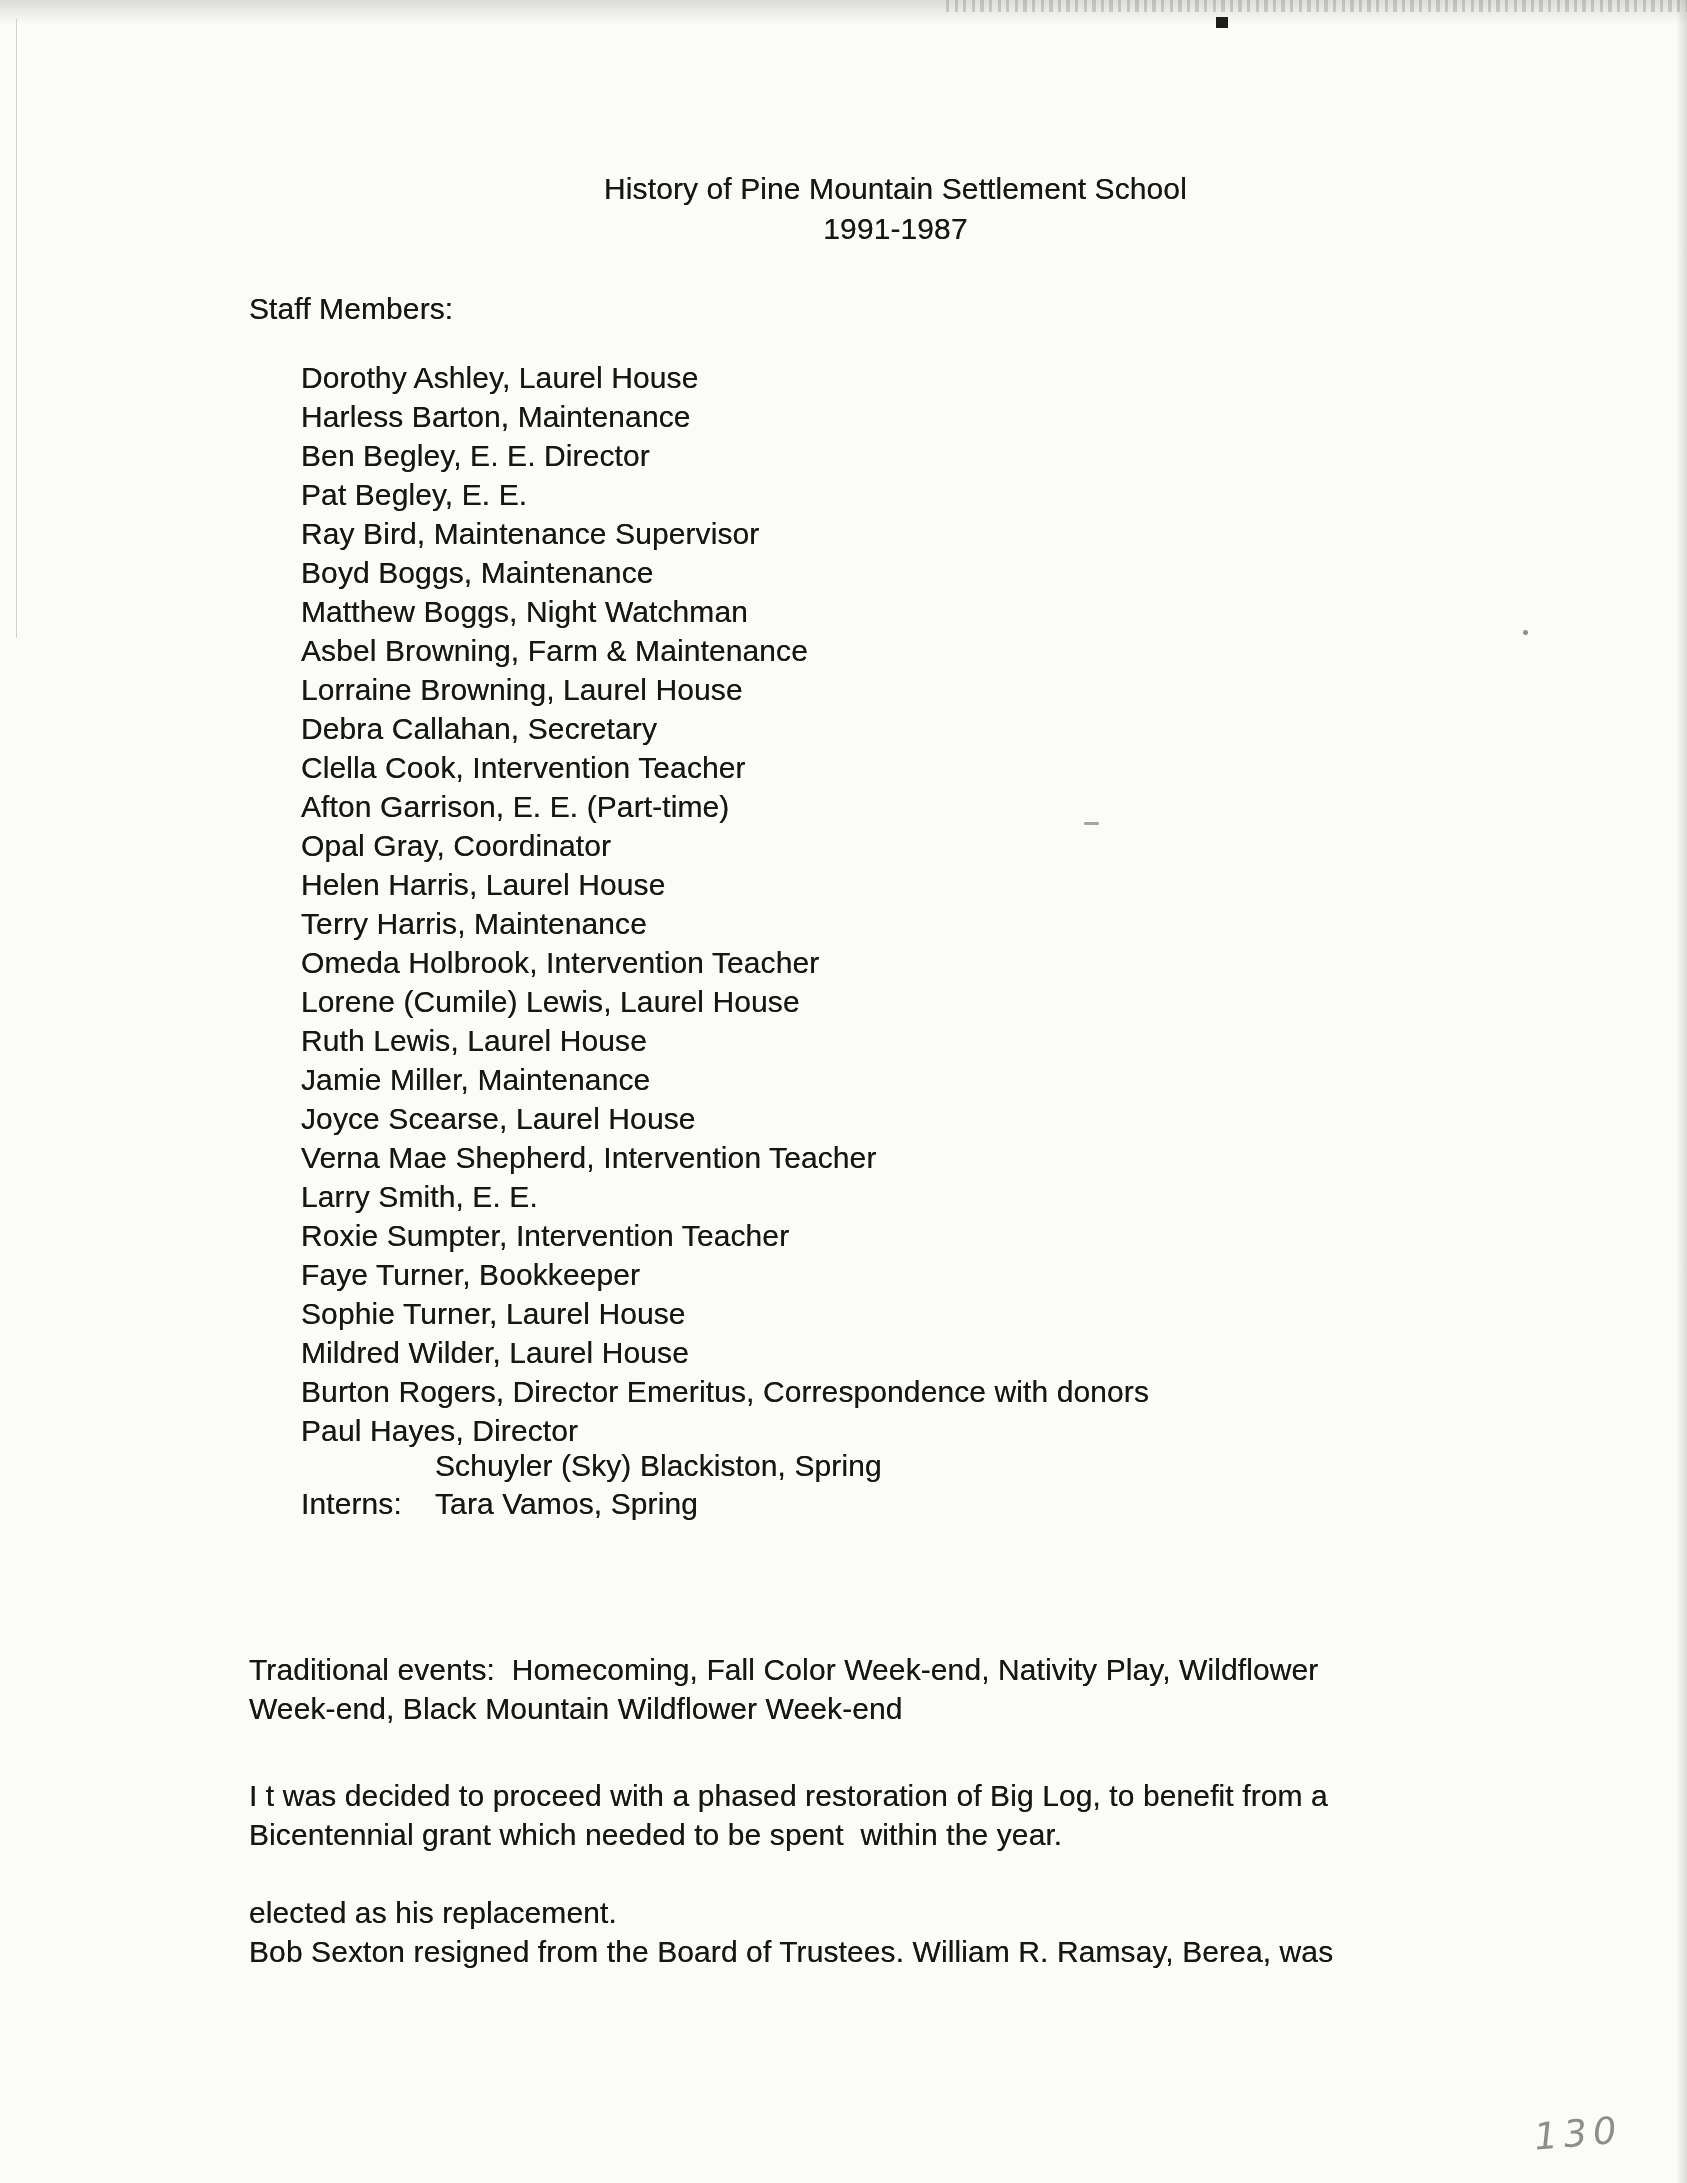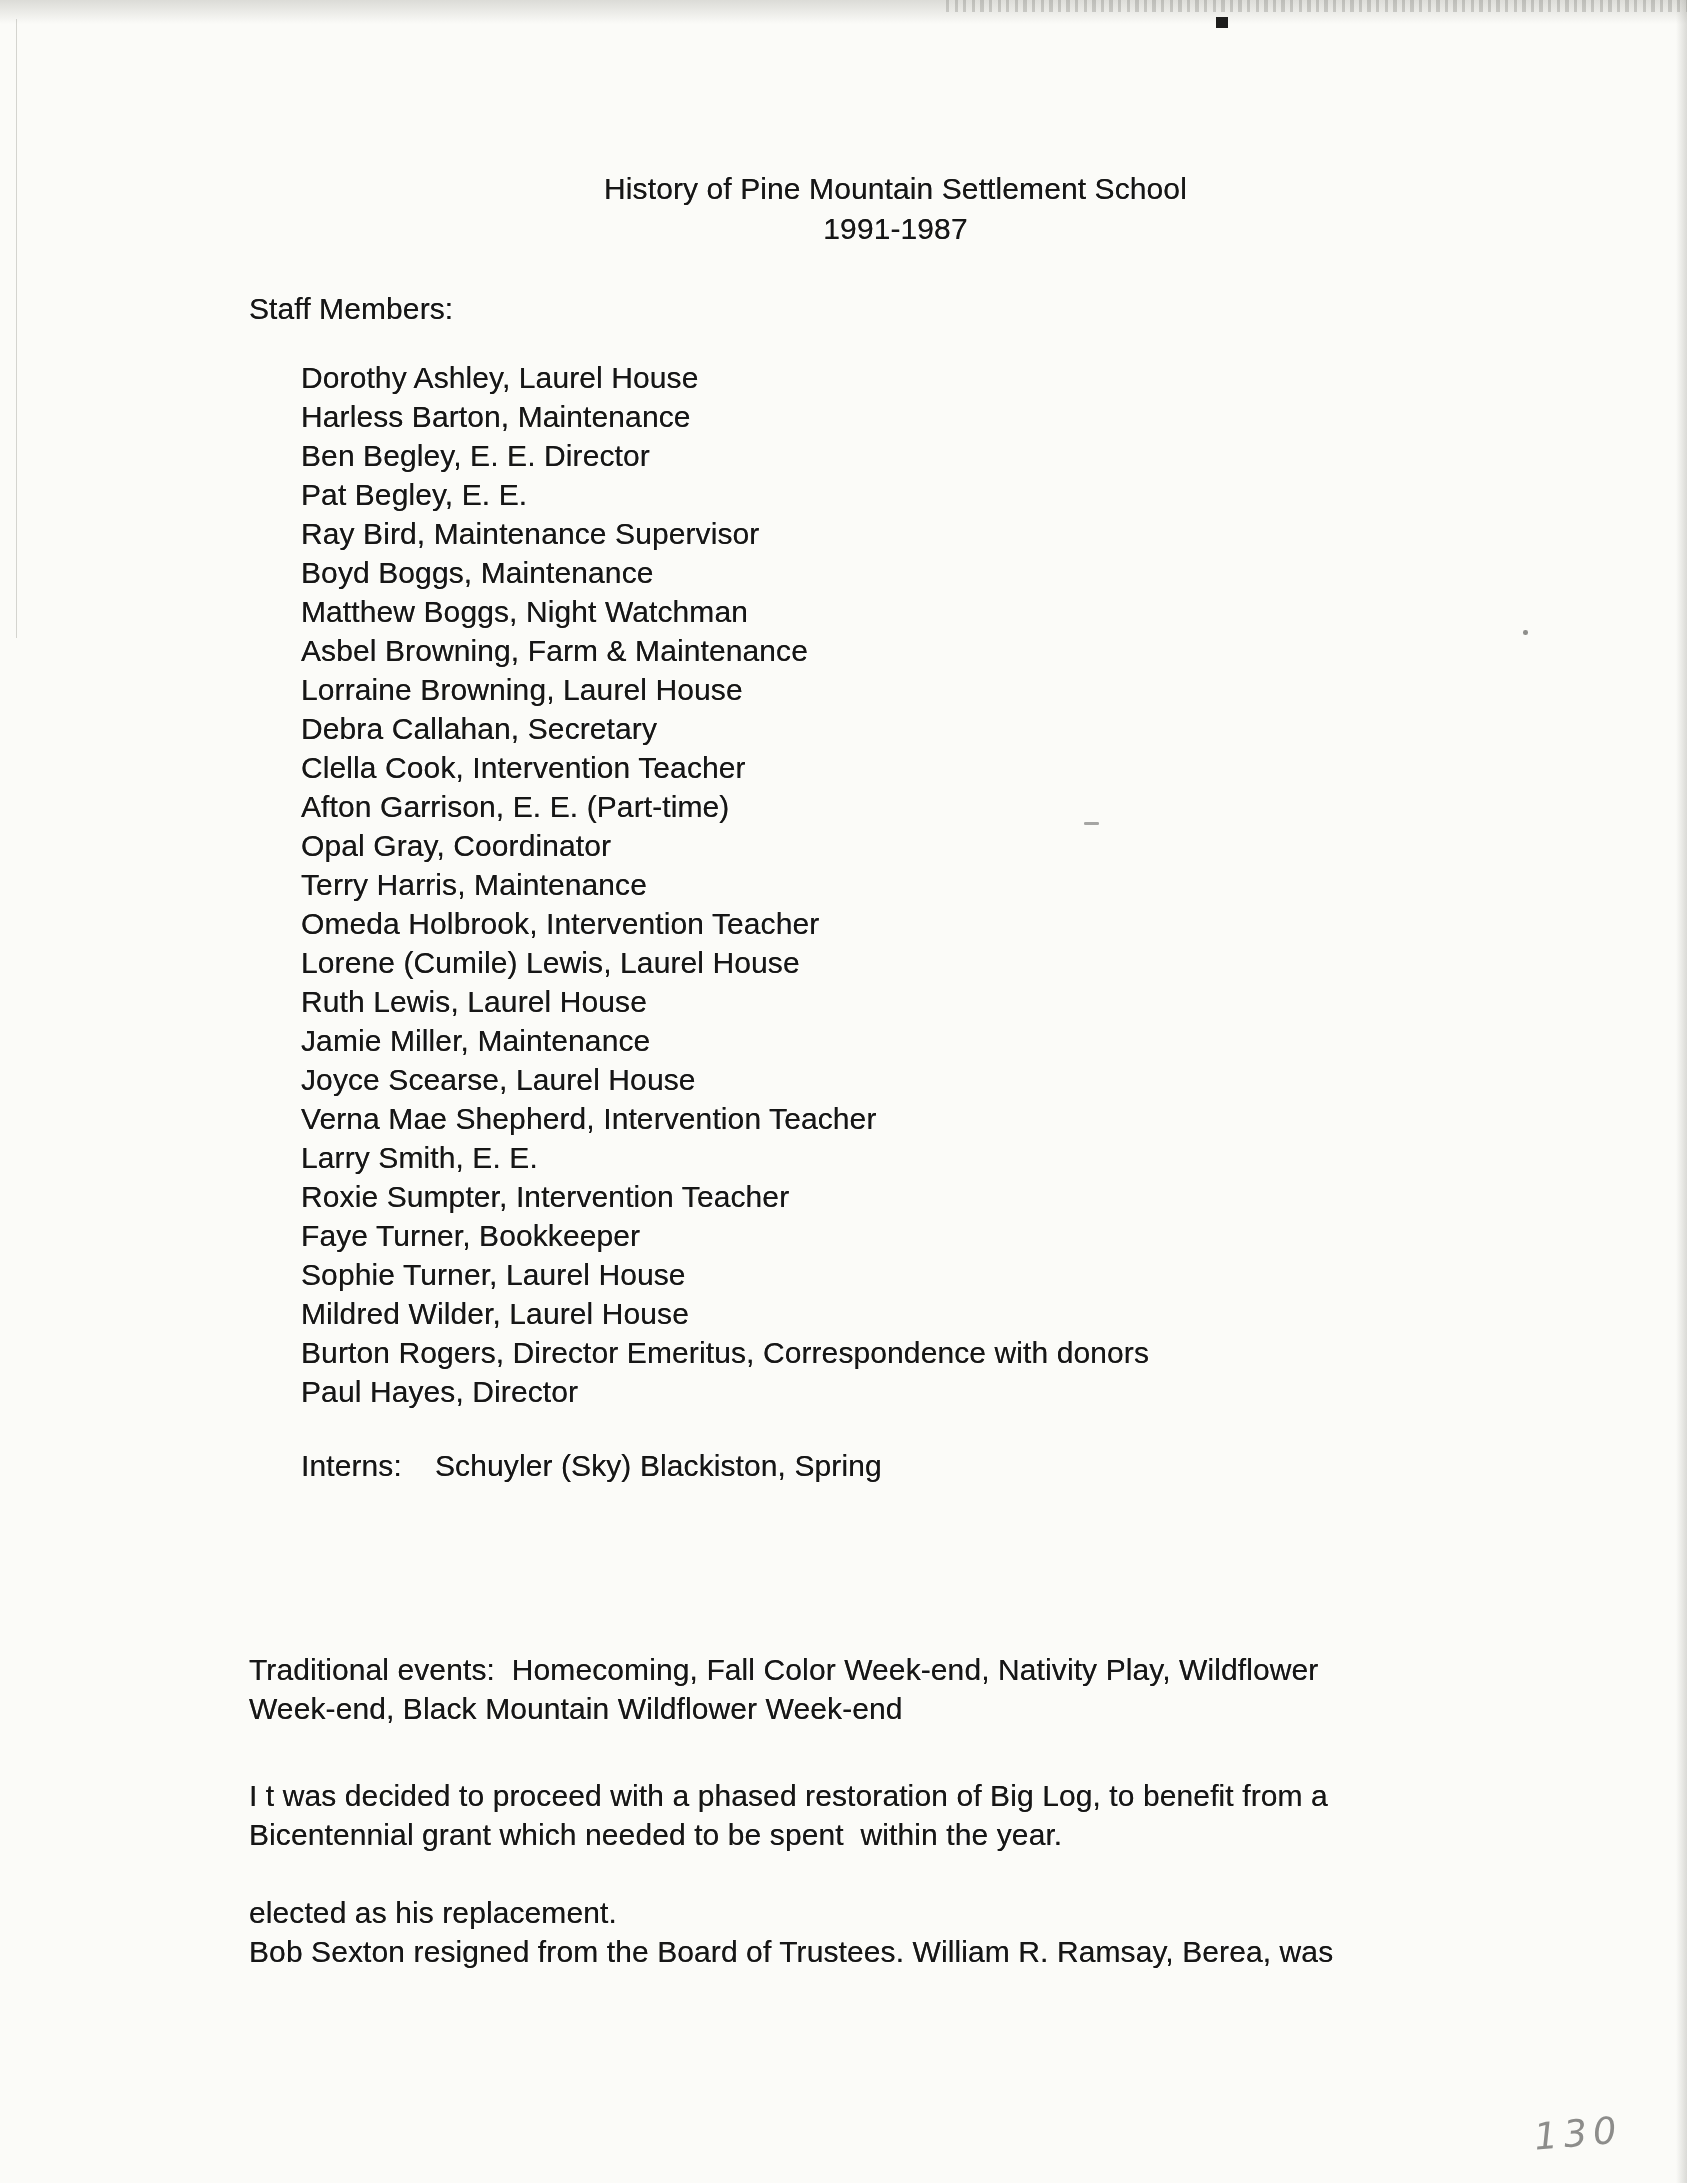--- a/index.html
+++ b/index.html
@@ -114,20 +114,21 @@
       <div class="line">Pat Begley, E. E.</div>
       <div class="line">Ray Bird, Maintenance Supervisor</div>
       <div class="line">Boyd Boggs, Maintenance</div>
       <div class="line">Matthew Boggs, Night Watchman</div>
       <div class="line">Asbel Browning, Farm &amp; Maintenance</div>
       <div class="line">Lorraine Browning, Laurel House</div>
       <div class="line">Debra Callahan, Secretary</div>
       <div class="line">Clella Cook, Intervention Teacher</div>
       <div class="line">Afton Garrison, E. E. (Part-time)</div>
       <div class="line">Opal Gray, Coordinator</div>
+      <div class="line">Helen Harris, Laurel House</div>
       <div class="line">Terry Harris, Maintenance</div>
       <div class="line">Omeda Holbrook, Intervention Teacher</div>
       <div class="line">Lorene (Cumile) Lewis, Laurel House</div>
       <div class="line">Ruth Lewis, Laurel House</div>
       <div class="line">Jamie Miller, Maintenance</div>
       <div class="line">Joyce Scearse, Laurel House</div>
       <div class="line">Verna Mae Shepherd, Intervention Teacher</div>
       <div class="line">Larry Smith, E. E.</div>
       <div class="line">Roxie Sumpter, Intervention Teacher</div>
       <div class="line">Faye Turner, Bookkeeper</div>
@@ -135,20 +136,21 @@
       <div class="line">Mildred Wilder, Laurel House</div>
       <div class="line">Burton Rogers, Director Emeritus, Correspondence with donors</div>
       <div class="line">Paul Hayes, Director</div>
     </div>
 
   <div class="interns-block">
     <div class="interns-label line">Interns:</div>
     <div class="interns-lines">
 
     <div class="line">Schuyler (Sky) Blackiston, Spring</div>
+        <div class="line">Tara Vamos, Spring</div>
       </div>
   </div>
 
   <div class="paragraph para-1">
 
   <div class="line">Traditional events:  Homecoming, Fall Color Week-end, Nativity Play, Wildflower</div>
       <div class="line">Week-end, Black Mountain Wildflower Week-end</div>
     </div>
 
   <div class="paragraph para-2">

